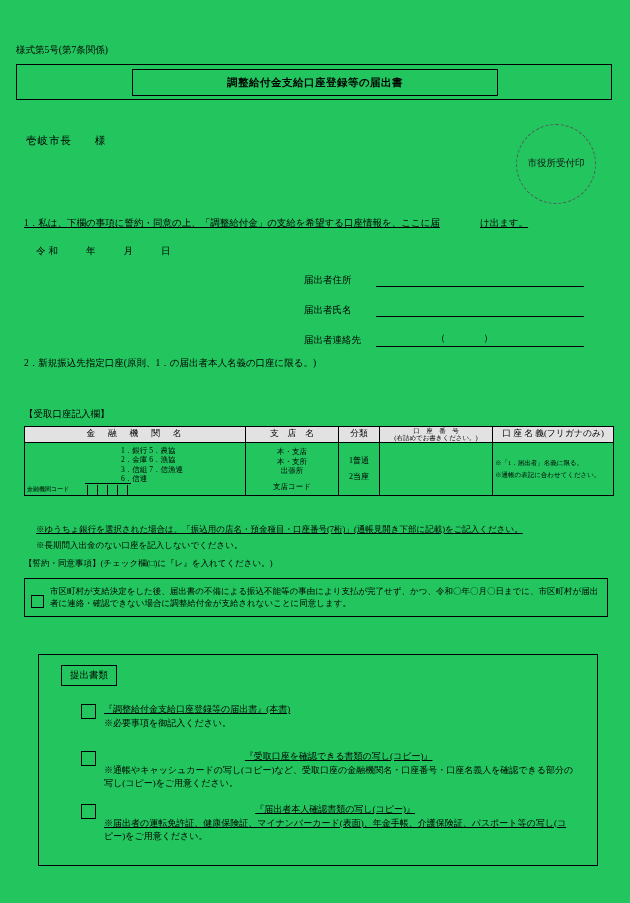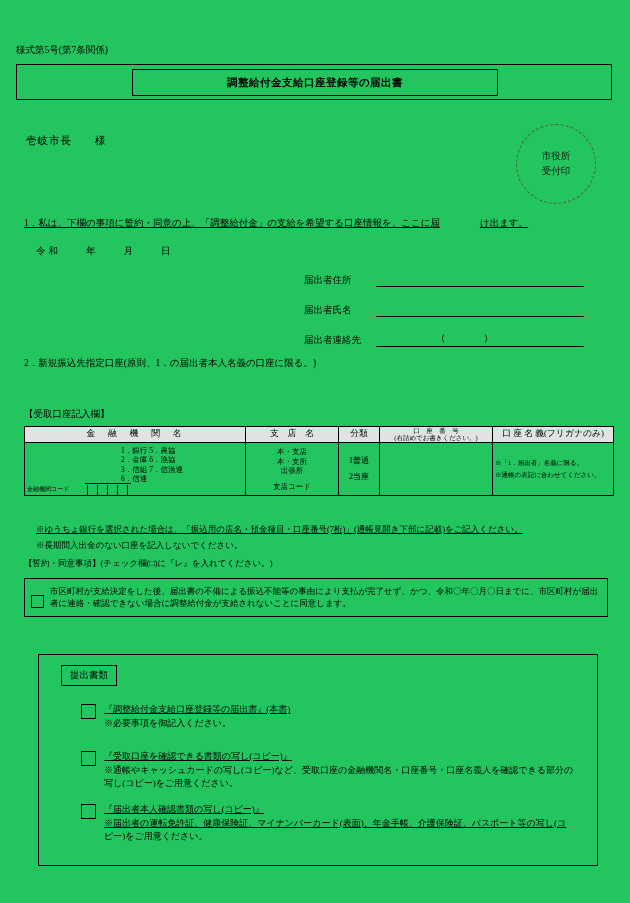--- a/index.html
+++ b/index.html
@@ -70,21 +70,21 @@
   
   .stamp {
     position: absolute;
     right: 18px;
     top: 108px;
     width: 78px;
     height: 78px;
     border: 1px dashed #555;
     border-radius: 50%;
     display: flex;
-    flex-direction: column;
+    flex-direction: row;
     align-items: center;
     justify-content: center;
     font-size: 9.5px;
     line-height: 1.6;
     color: #111;
   }
   
   .para1 {
     position: absolute;
     left: 8px;
@@ -276,21 +276,21 @@
   .doc-item .box {
     width: 13px;
     height: 13px;
     border: 1.4px solid #000;
     flex: 0 0 auto;
     margin-top: 1px;
   }
   .d1 { top: 48px; }
   .d2 { top: 95px; }
   .d3 { top: 148px; }
-  .u { text-decoration: underline; }
+  .u { text-decoration: underline; text-align: center; }
 </style>
 </head>
 <body>
 
 <div class="page">
   <div class="inner">
 
     <div class="form-no">様式第5号(第7条関係)</div>
 
     <div class="title-box">

